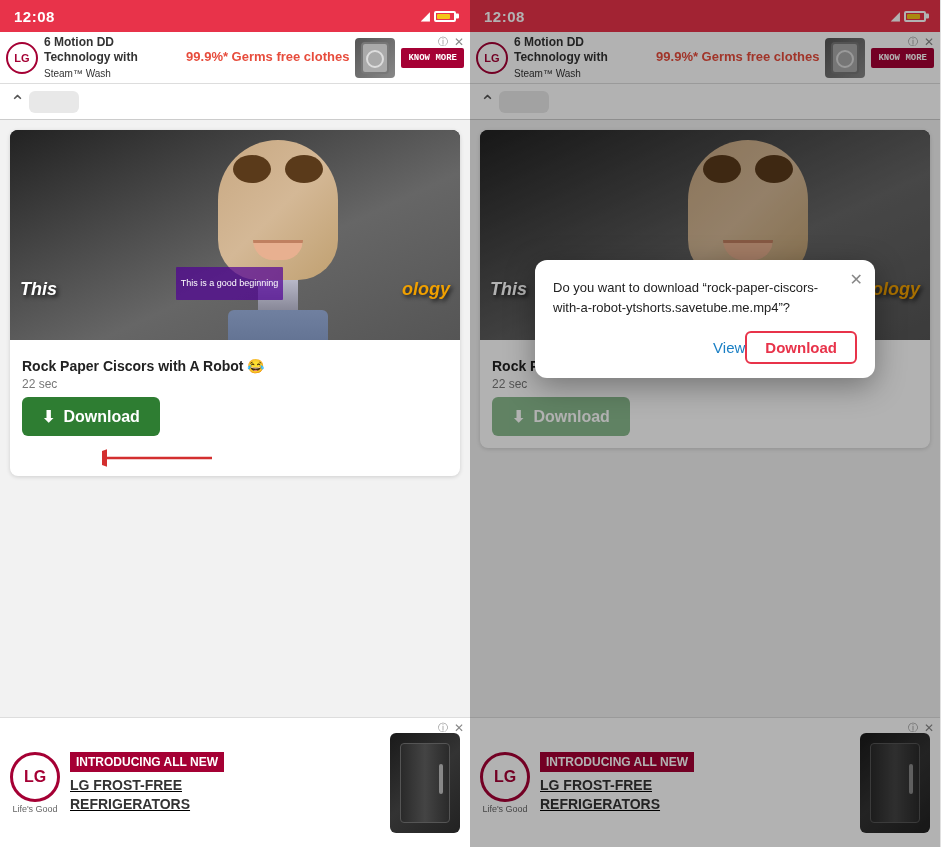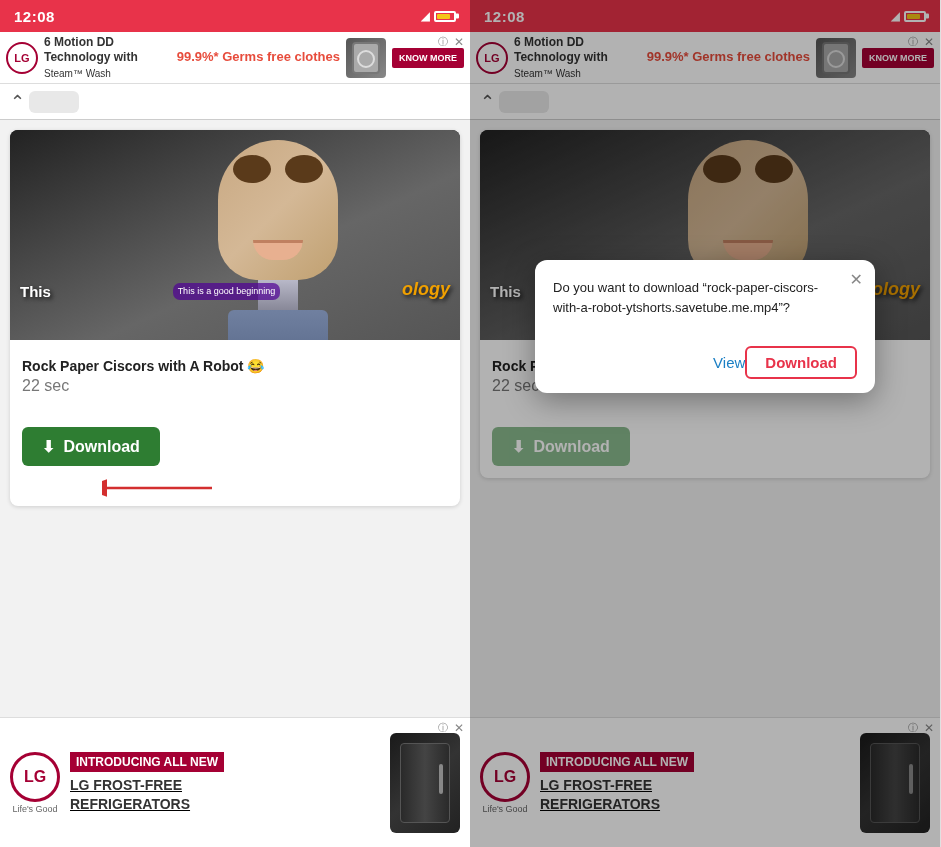--- a/index.html
+++ b/index.html
@@ -164,20 +164,21 @@
     .know-more-btn {
       background: #a50034;
       color: white;
       font-size: 9px;
       font-weight: 700;
       padding: 5px 7px;
       border: none;
       border-radius: 2px;
       cursor: pointer;
       white-space: nowrap;
+      font-family: Liberation Mono, monospace;
     }
     .germs-text {
       font-size: 10px;
       color: #e74c3c;
       line-height: 1.3;
     }
     .germs-text strong {
       font-size: 13px;
     }
 
@@ -299,53 +300,54 @@
       position: absolute;
       bottom: 40px;
       left: 10px;
       right: 10px;
       display: flex;
       justify-content: space-between;
       align-items: flex-end;
     }
     .this-text {
       color: white;
-      font-size: 15px;
+      font-size: 18px;
       font-weight: 700;
+      font-style: italic;
       text-shadow: 2px 2px 4px rgba(0,0,0,0.8);
     }
     .caption-badge {
       background: rgba(80,0,150,0.7);
       color: white;
       font-size: 9px;
-      padding: 2px 5px;
-      border-radius: 7px;
+      padding: 10px 5px;
+      border-radius: 1px;
       line-height: 1.4;
     }
     .tech-text {
       color: #f0a000;
       font-size: 18px;
       font-weight: 700;
       font-style: italic;
       text-shadow: 2px 2px 4px rgba(0,0,0,0.8);
     }
 
     .video-info {
       padding: 18px 12px 6px;
     }
     .video-title {
       font-size: 14px;
       font-weight: 600;
       color: #222;
       margin-bottom: 3px;
     }
     .video-duration {
-      font-size: 16px;
+      font-size: 12px;
       color: #777;
-      margin-bottom: 26px;
+      margin-bottom: 0;
     }
 
     
     .download-btn {
       background: #2e7d32;
       color: white;
       border: none;
       border-radius: 6px;
       padding: 10px 20px;
       font-size: 16px;
@@ -500,21 +502,21 @@
       font-size: 16px;
       color: #888;
       cursor: pointer;
       background: none;
       border: none;
     }
     .dialog-message {
       font-size: 13px;
       color: #222;
       line-height: 1.5;
-      margin-bottom: 29px;
+      margin-bottom: 14px;
       padding-right: 20px;
     }
     .dialog-actions {
       display: flex;
       justify-content: flex-end;
       align-items: center;
     }
     .dialog-view-btn {
       background: none;
       border: none;

